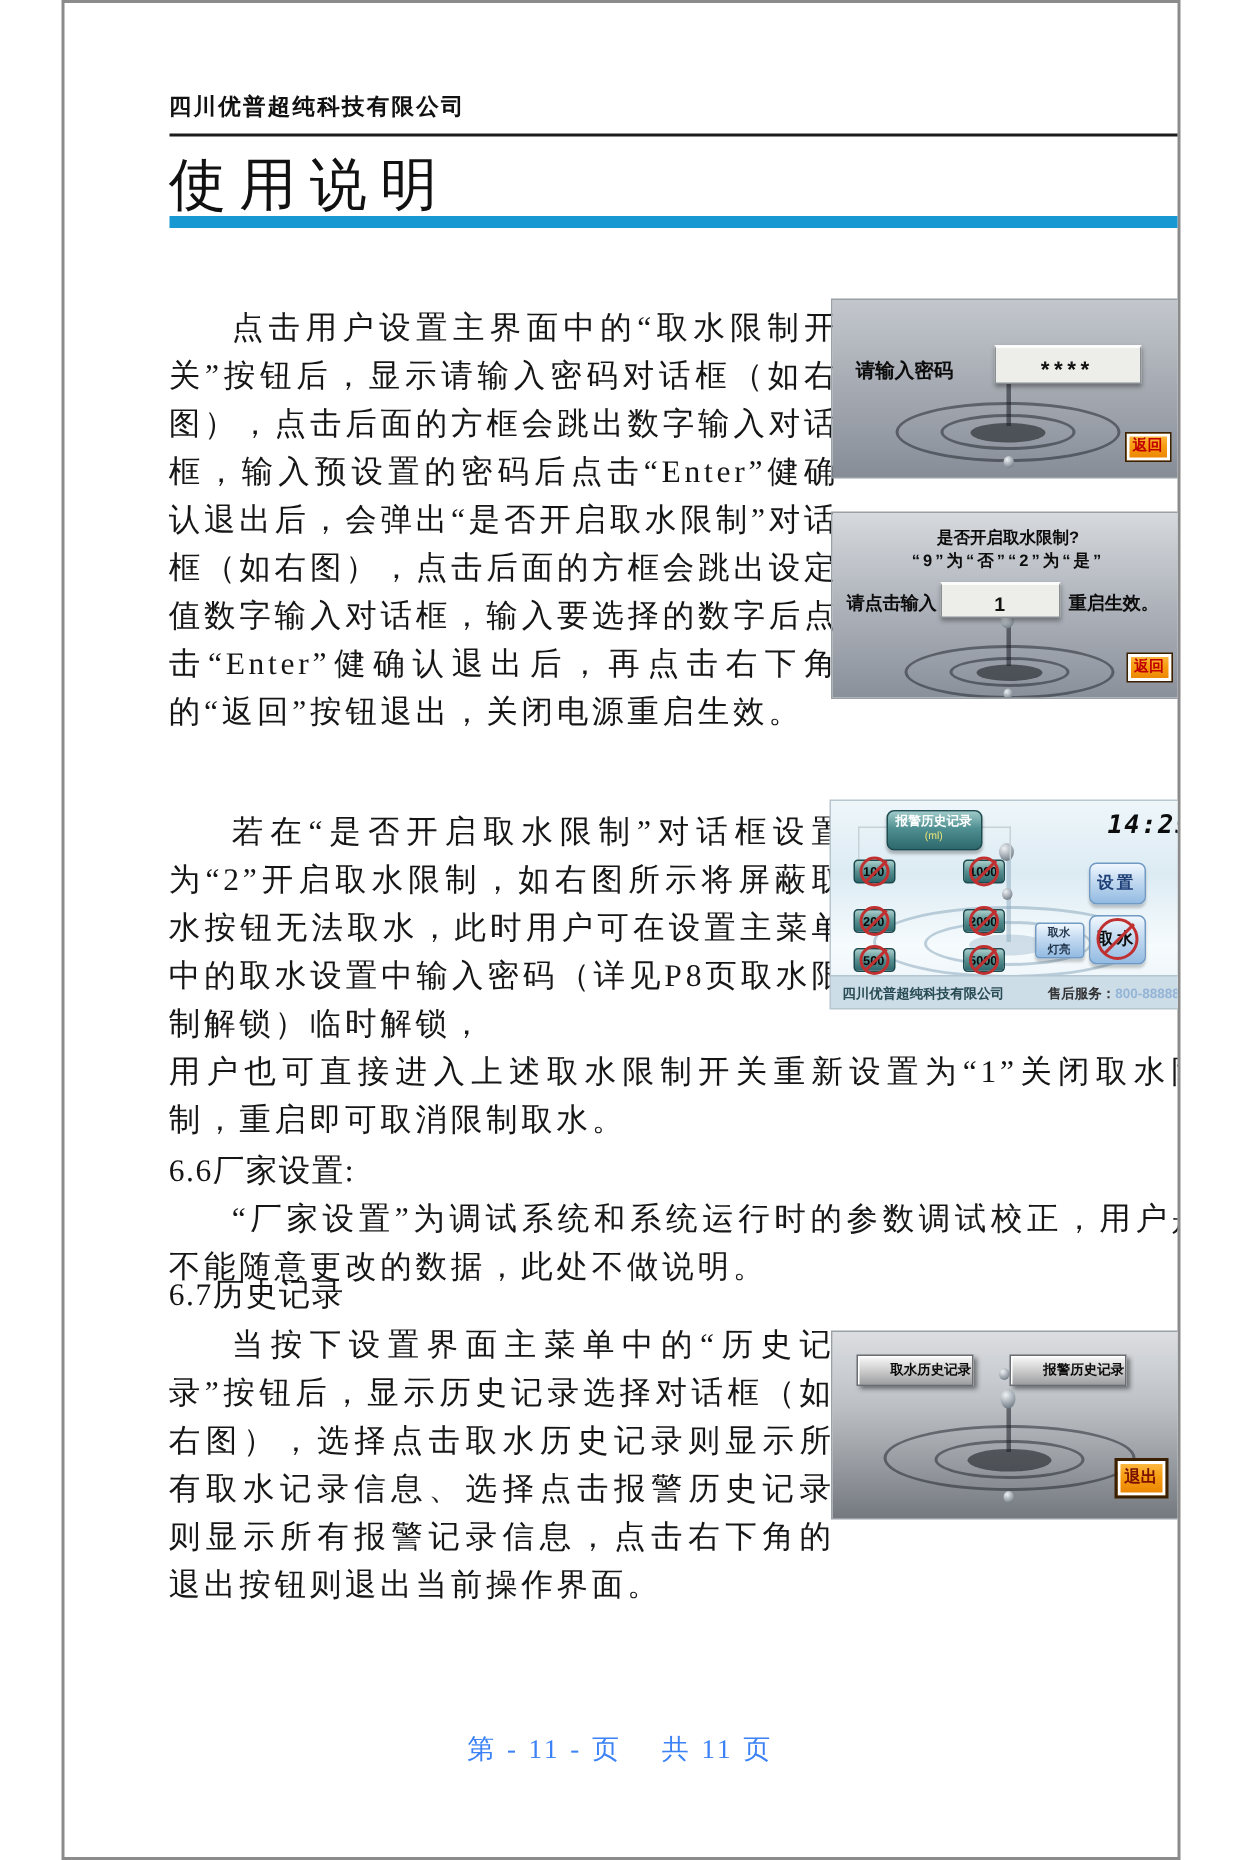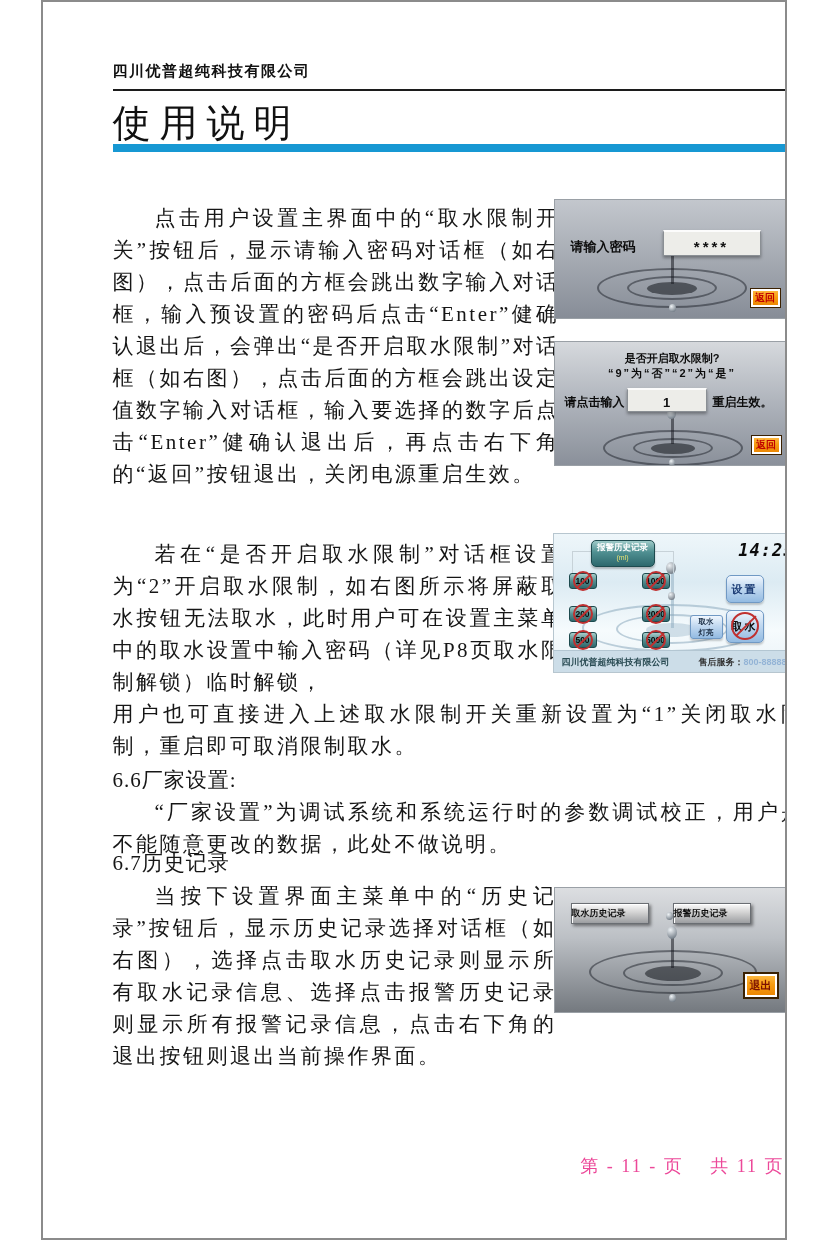--- a/index.html
+++ b/index.html
@@ -18,21 +18,21 @@
   .bodytext { position:absolute; font-size:21px; line-height:32px; letter-spacing:2.5px; text-align:justify; text-justify:inter-character; color:#161616; }
   .indent { text-indent:2em; }
   .t-item11 { left:70px; top:167px; width:460px; }
   .t-para1 { left:70px; top:200px; width:447px; }
   .t-para2a { left:70px; top:536px; width:452px; }
   .t-para2b { left:70px; top:696px; width:692px; }
   .t-s66h { left:70px; top:762px; width:300px; letter-spacing:1px; }
   .t-s66b { left:70px; top:794px; width:692px; }
   .t-s67h { left:70px; top:845px; width:300px; letter-spacing:1px; }
   .t-s67b { left:70px; top:878px; width:444px; }
-  .footer { position:absolute; left:0; top:1152px; width:100%; text-align:right; font-size:18px; letter-spacing:2px; color:#ec4899; }
+  .footer { position:absolute; left:0; top:1152px; width:100%; text-align:center; font-size:18px; letter-spacing:2px; color:#3b82f6; }
   
   .fig { position:absolute; overflow:hidden; border:1px solid #9aa0a6; }
   .fig1 { left:511px; top:197px; width:236px; height:120px; background:linear-gradient(180deg,#c3c7cd 0%,#a8adb5 45%,#878d97 100%); }
   .fig2 { left:511px; top:339px; width:237px; height:125px; background:linear-gradient(180deg,#d6d9dd 0%,#aeb3bb 50%,#8a909a 100%); }
   .fig3 { left:510px; top:531px; width:251px; height:140px; background:linear-gradient(180deg,#eef6fa 0%,#dcebf3 35%,#f6fbfd 70%,#e9f2f7 100%); border:1px solid #b7c6cf; }
   .fig4 { left:511px; top:885px; width:236px; height:126px; background:linear-gradient(180deg,#dcdee1 0%,#bcc0c5 40%,#74797f 100%); }
   
   .ripple { position:absolute; }
   .ring { position:absolute; border-radius:50%; border:2px solid rgba(28,32,40,.50); }
   .ring.light { border-color:rgba(140,170,190,.55); }
@@ -53,21 +53,21 @@
   .no-sign { position:absolute; border:2px solid #c03030; border-radius:50%; }
   .no-sign::after { content:""; position:absolute; left:50%; top:-2px; bottom:-2px; width:2px; background:#c03030; transform:rotate(45deg); transform-origin:center; }
   .conn { position:absolute; }
   .btn-blue { position:absolute; background:linear-gradient(180deg,#f0f7fe 0%,#c2d9f0 45%,#93bbe2 100%); border:1px solid #7099c4; border-radius:5px; text-align:center; font-weight:bold; font-family:"Liberation Sans",sans-serif; box-shadow:0 2px 2px rgba(0,0,0,.2); }
   .clock { position:absolute; right:8px; top:6px; font-family:"DejaVu Sans Mono",monospace; font-style:italic; font-weight:bold; font-size:17px; letter-spacing:1px; color:#0c0c0c; }
   .fig3-strip { position:absolute; left:0; right:0; bottom:0; height:22px; background:#ccdde8; border-top:1px solid #b3c6d2; }
   .fig3-strip .co { position:absolute; left:8px; top:5px; font-size:9px; font-weight:bold; color:#294b53; font-family:"Liberation Sans",sans-serif; }
   .fig3-strip .svc { position:absolute; right:6px; top:5px; font-size:9px; font-weight:bold; color:#333; font-family:"Liberation Sans",sans-serif; }
   .fig3-strip .svc .num { color:#94b4d6; }
   
-  .btn-metal { position:absolute; width:78px; height:21px; background:linear-gradient(180deg,#fafafa 0%,#d2d2d2 45%,#9c9ea1 100%); border:1px solid #6a6e73; box-shadow:inset 1px 1px 0 #fff, 2px 2px 3px rgba(0,0,0,.45); text-align:left; font-size:9px; font-weight:bold; line-height:19px; color:#0c0c0c; font-family:"Liberation Sans",sans-serif; }
+  .btn-metal { position:absolute; width:78px; height:21px; background:linear-gradient(180deg,#fafafa 0%,#d2d2d2 45%,#9c9ea1 100%); border:1px solid #6a6e73; box-shadow:inset 1px 1px 0 #fff, 2px 2px 3px rgba(0,0,0,.45); text-align:right; font-size:9px; font-weight:bold; line-height:19px; color:#0c0c0c; font-family:"Liberation Sans",sans-serif; }
 </style>
 </head>
 <body>
 
 <div class="page">
 
   <div class="company">四川优普超纯科技有限公司</div>
   <div class="header-rule"></div>
   <div class="doc-title">使用说明</div>
   <div class="accent-bar"></div>

